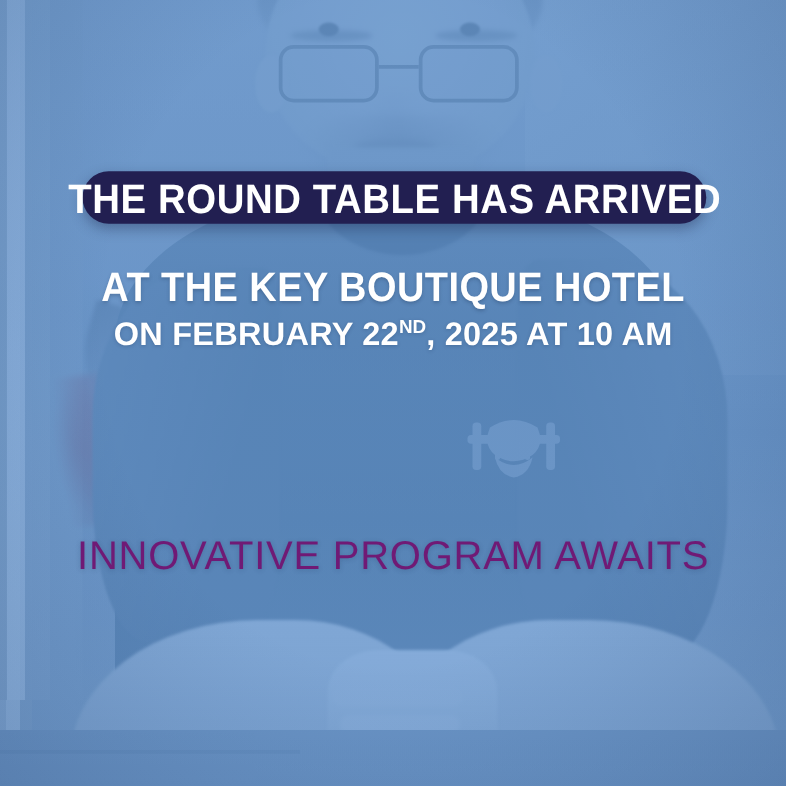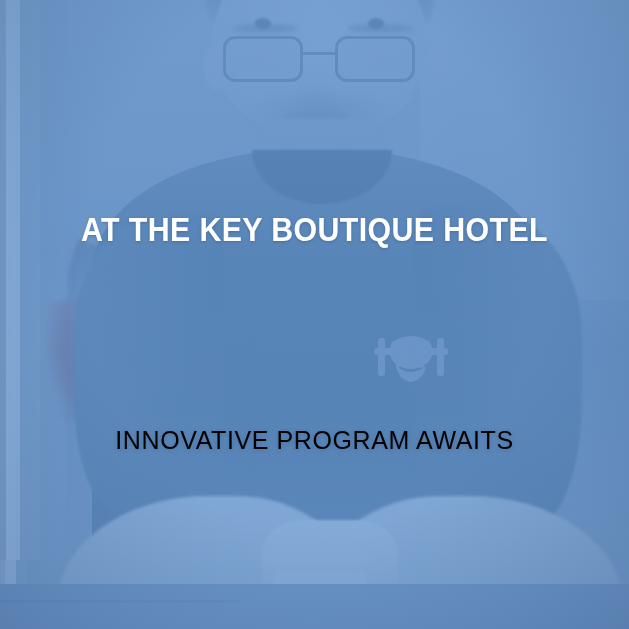--- a/index.html
+++ b/index.html
@@ -264,24 +264,24 @@
   .datetime sup{
     font-size:.58em;
     vertical-align:super;
     font-weight:bold;
     letter-spacing:0;
   }
 
   .tagline{
     position:absolute; left:0; right:0; top:427px;
     text-align:center;
-    color:#000000;
+    color:#701a75;
     font-family:"Liberation Sans",sans-serif;
     font-weight:normal;
-    font-size:25px;
+    font-size:32px;
     letter-spacing:.6px;
     line-height:1.1;
     text-shadow:0 1px 4px rgba(25,45,80,.22);
   }
 
   .cta{
     position:absolute; left:0; right:0; top:466px;
     text-align:center;
     color:#ffffff;
     font-family:"Liberation Sans",sans-serif;
@@ -356,21 +356,25 @@
 
   <div class="table"></div>
   <div class="table-edge"></div>
 
   <div class="tint"></div>
   <div class="tint2"></div>
   <div class="vignette"></div>
 
   <div class="content">
 
+    <div class="headline-bar">
+      <span class="txt">THE ROUND TABLE HAS ARRIVED</span>
+    </div>
 
     <div class="venue">AT THE KEY BOUTIQUE HOTEL</div>
 
+    <div class="datetime"><span>ON FEBRUARY 22</span><sup>ND</sup><span>, 2025 AT 10 AM</span></div>
 
     <div class="tagline">INNOVATIVE PROGRAM AWAITS</div>
 
 
   </div>
 </div>
 
 </body></html>

